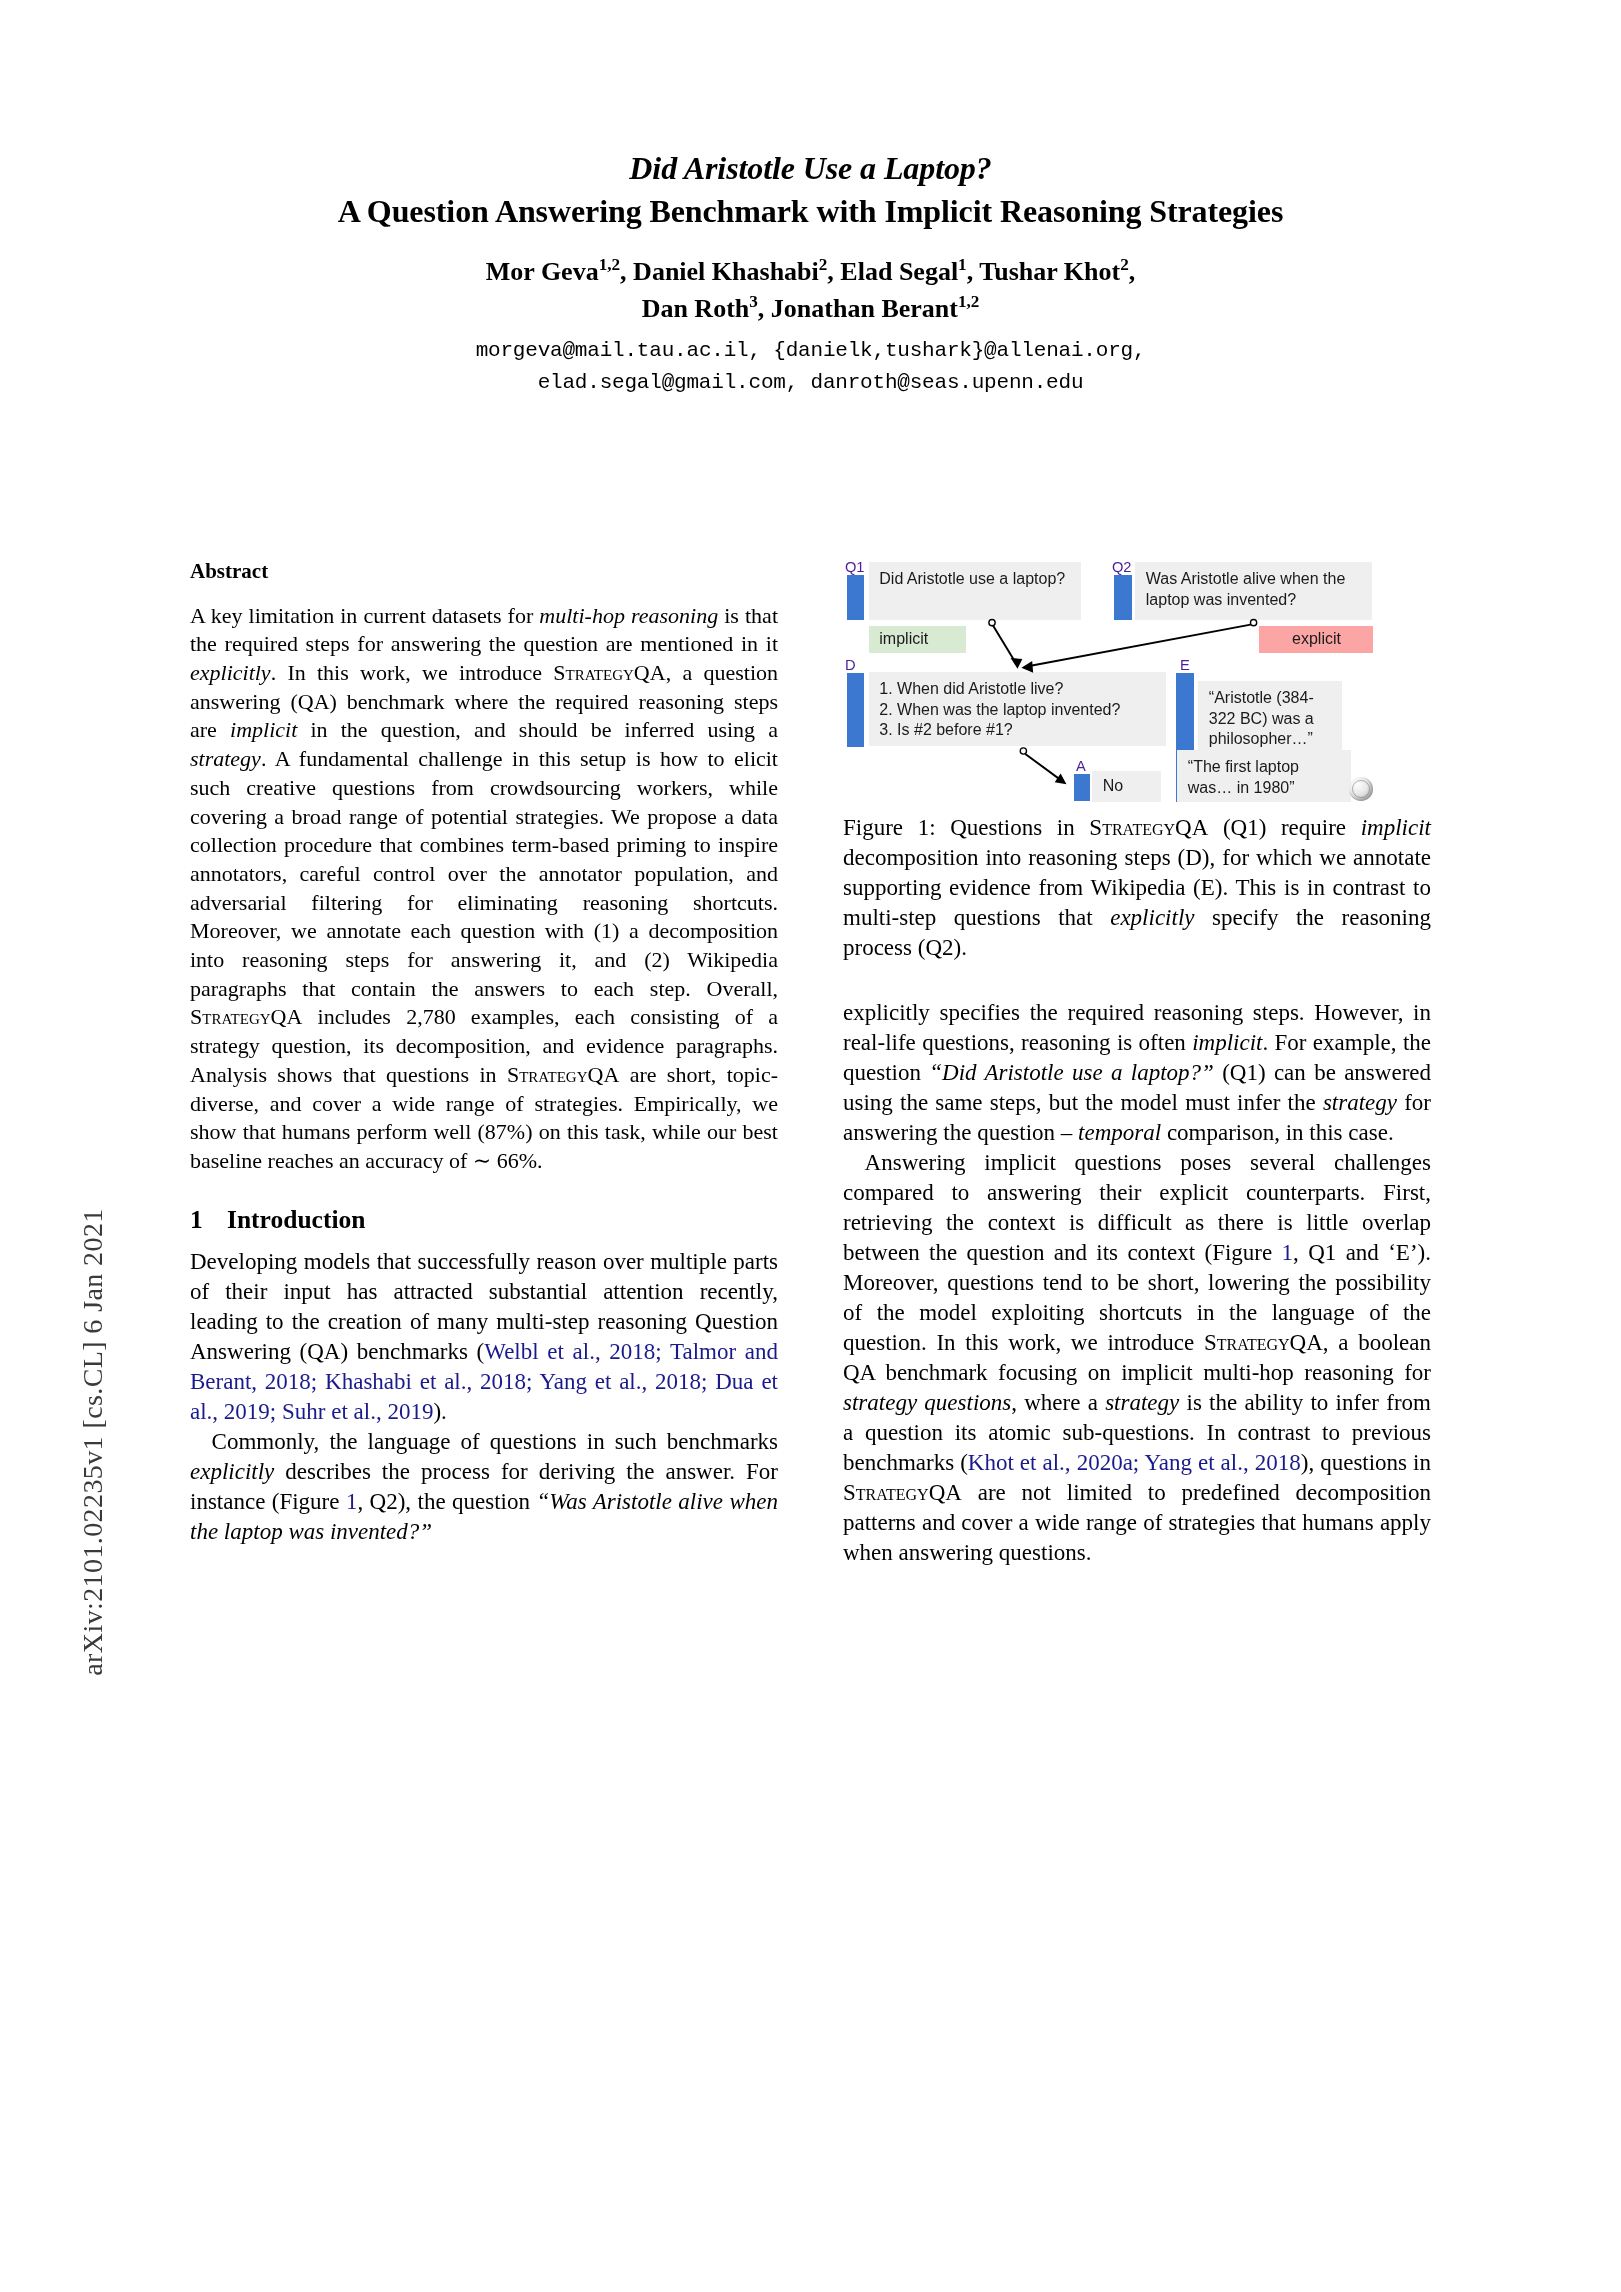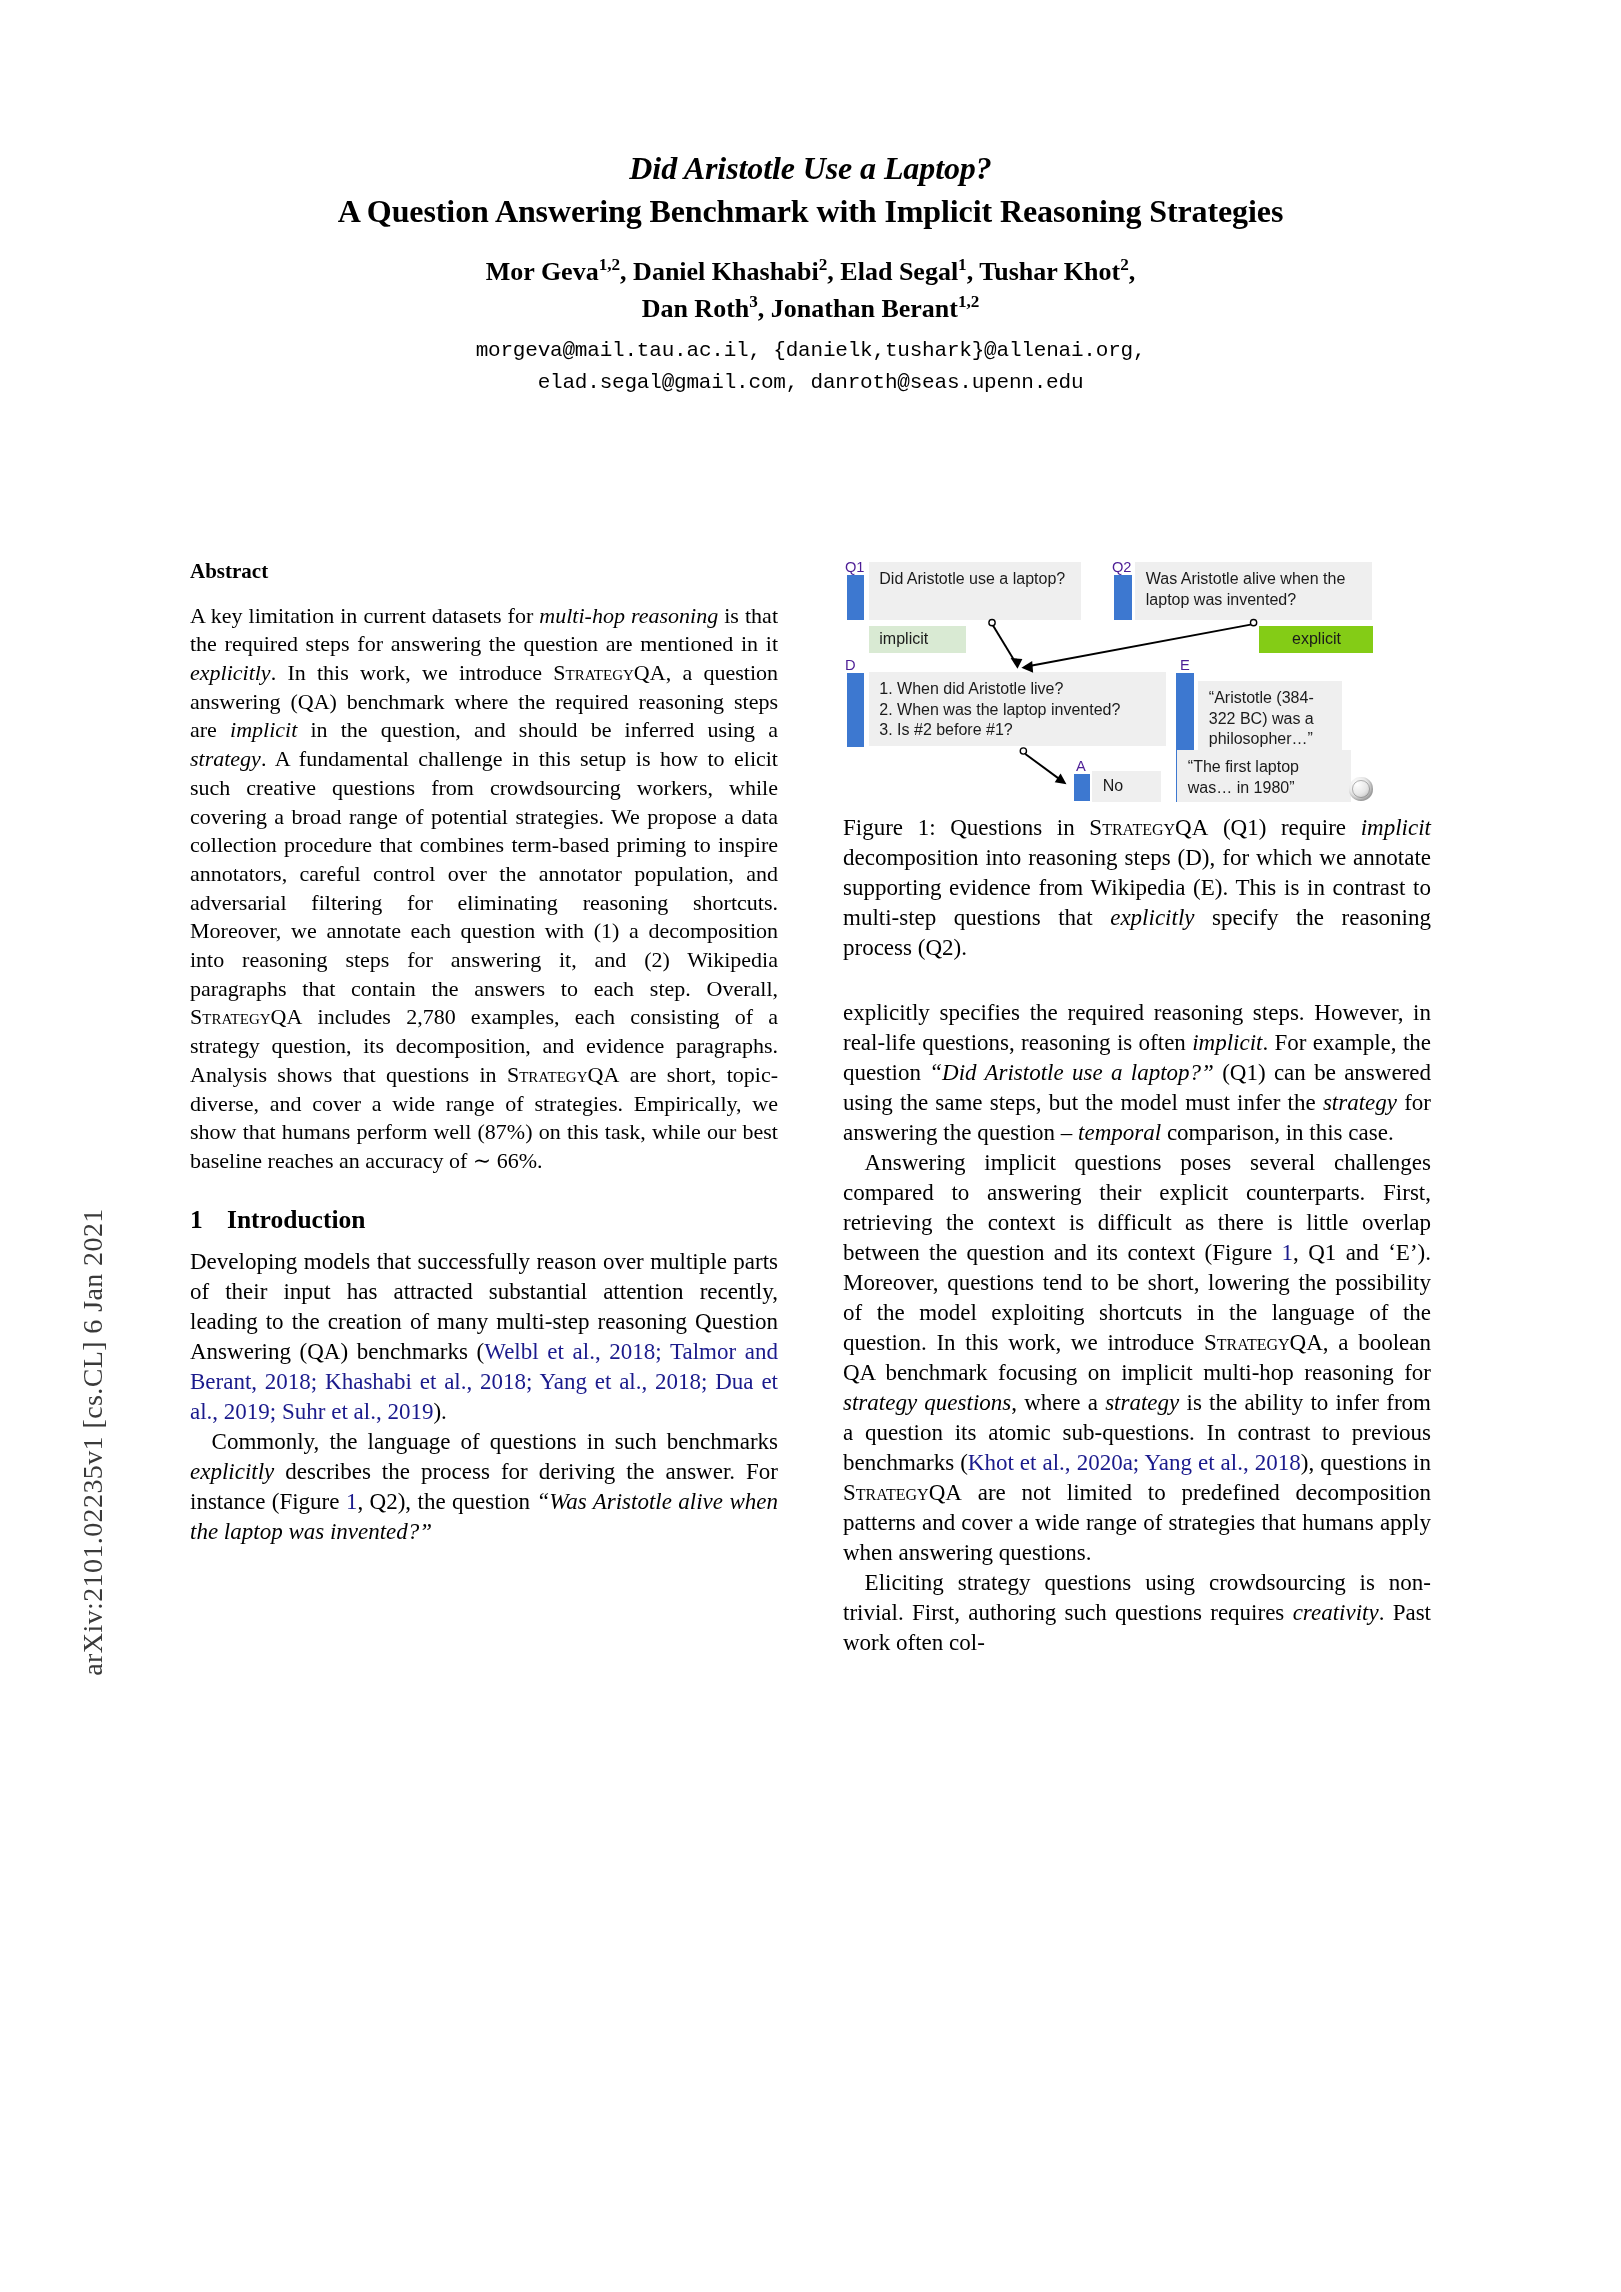--- a/index.html
+++ b/index.html
@@ -162,21 +162,21 @@
   }
   .fig-label {
     position: absolute;
     font-family: "Liberation Sans", "DejaVu Sans", sans-serif;
     font-size: 16px;
     color: #1a1a1a;
     box-sizing: border-box;
     padding: 3.9px 9.8px 3.9px 10.8px;
   }
   .label-implicit { background: #d9ead3; }
-  .label-explicit { background: #84cc16; text-align: center; }
+  .label-explicit { background: #fca5a5; text-align: center; }
   .fig-svg {
     position: absolute;
     left: 0; top: 0;
     width: 588px; height: 240px;
     overflow: visible;
   }
   .wiki-globe {
     position: absolute;
     width: 23.5px; height: 23.5px;
     border-radius: 50%;
@@ -279,18 +279,17 @@
           <polygon points="228,230 216,228 222,219" fill="#000"></polygon>
         </svg>
       </div>
 
       <p class="fig-caption"><span>Figure 1:</span><span>   Questions in </span><span class="sc">StrategyQA</span><span> (Q1) require </span><i>implicit</i><span> decomposition into reasoning steps (D), for which we annotate supporting evidence from Wikipedia (E). This is in contrast to multi-step questions that </span><i>explicitly</i><span> specify the reasoning process (Q2).</span></p>
 
       <p class="body" style="margin-top:35px;"><i></i><span> explicitly specifies the required reasoning steps. However, in real-life questions, reasoning is often </span><i>implicit</i><span>. For example, the question </span><i>“Did Aristotle use a laptop?”</i><span> (Q1) can be answered using the same steps, but the model must infer the </span><i>strategy</i><span> for answering the question – </span><i>temporal</i><span> comparison, in this case.</span></p>
 
       <p class="body indent"><span>Answering implicit questions poses several challenges compared to answering their explicit counterparts. First, retrieving the context is difficult as there is little overlap between the question and its context (Figure </span><span class="cite">1</span><span>, Q1 and ‘E’). Moreover, questions tend to be short, lowering the possibility of the model exploiting shortcuts in the language of the question. In this work, we introduce </span><span class="sc">StrategyQA</span><span>, a boolean QA benchmark focusing on implicit multi-hop reasoning for </span><i>strategy questions</i><span>, where a </span><i>strategy</i><span> is the ability to infer from a question its atomic sub-questions. In contrast to previous benchmarks (</span><span class="cite">Khot et al., 2020a; Yang et al., 2018</span><span>), questions in </span><span class="sc">StrategyQA</span><span> are not limited to predefined decomposition patterns and cover a wide range of strategies that humans apply when answering questions.</span></p>
 
-      <p class="body indent"><span>Eliciting strategy questions using crowdsourcing is non-trivial. First, authoring such questions requires </span><i>creativity</i><span>. Past work often col-</span></p>
     </div>
 
   </div>
 </div>
 
 
 </body></html>

